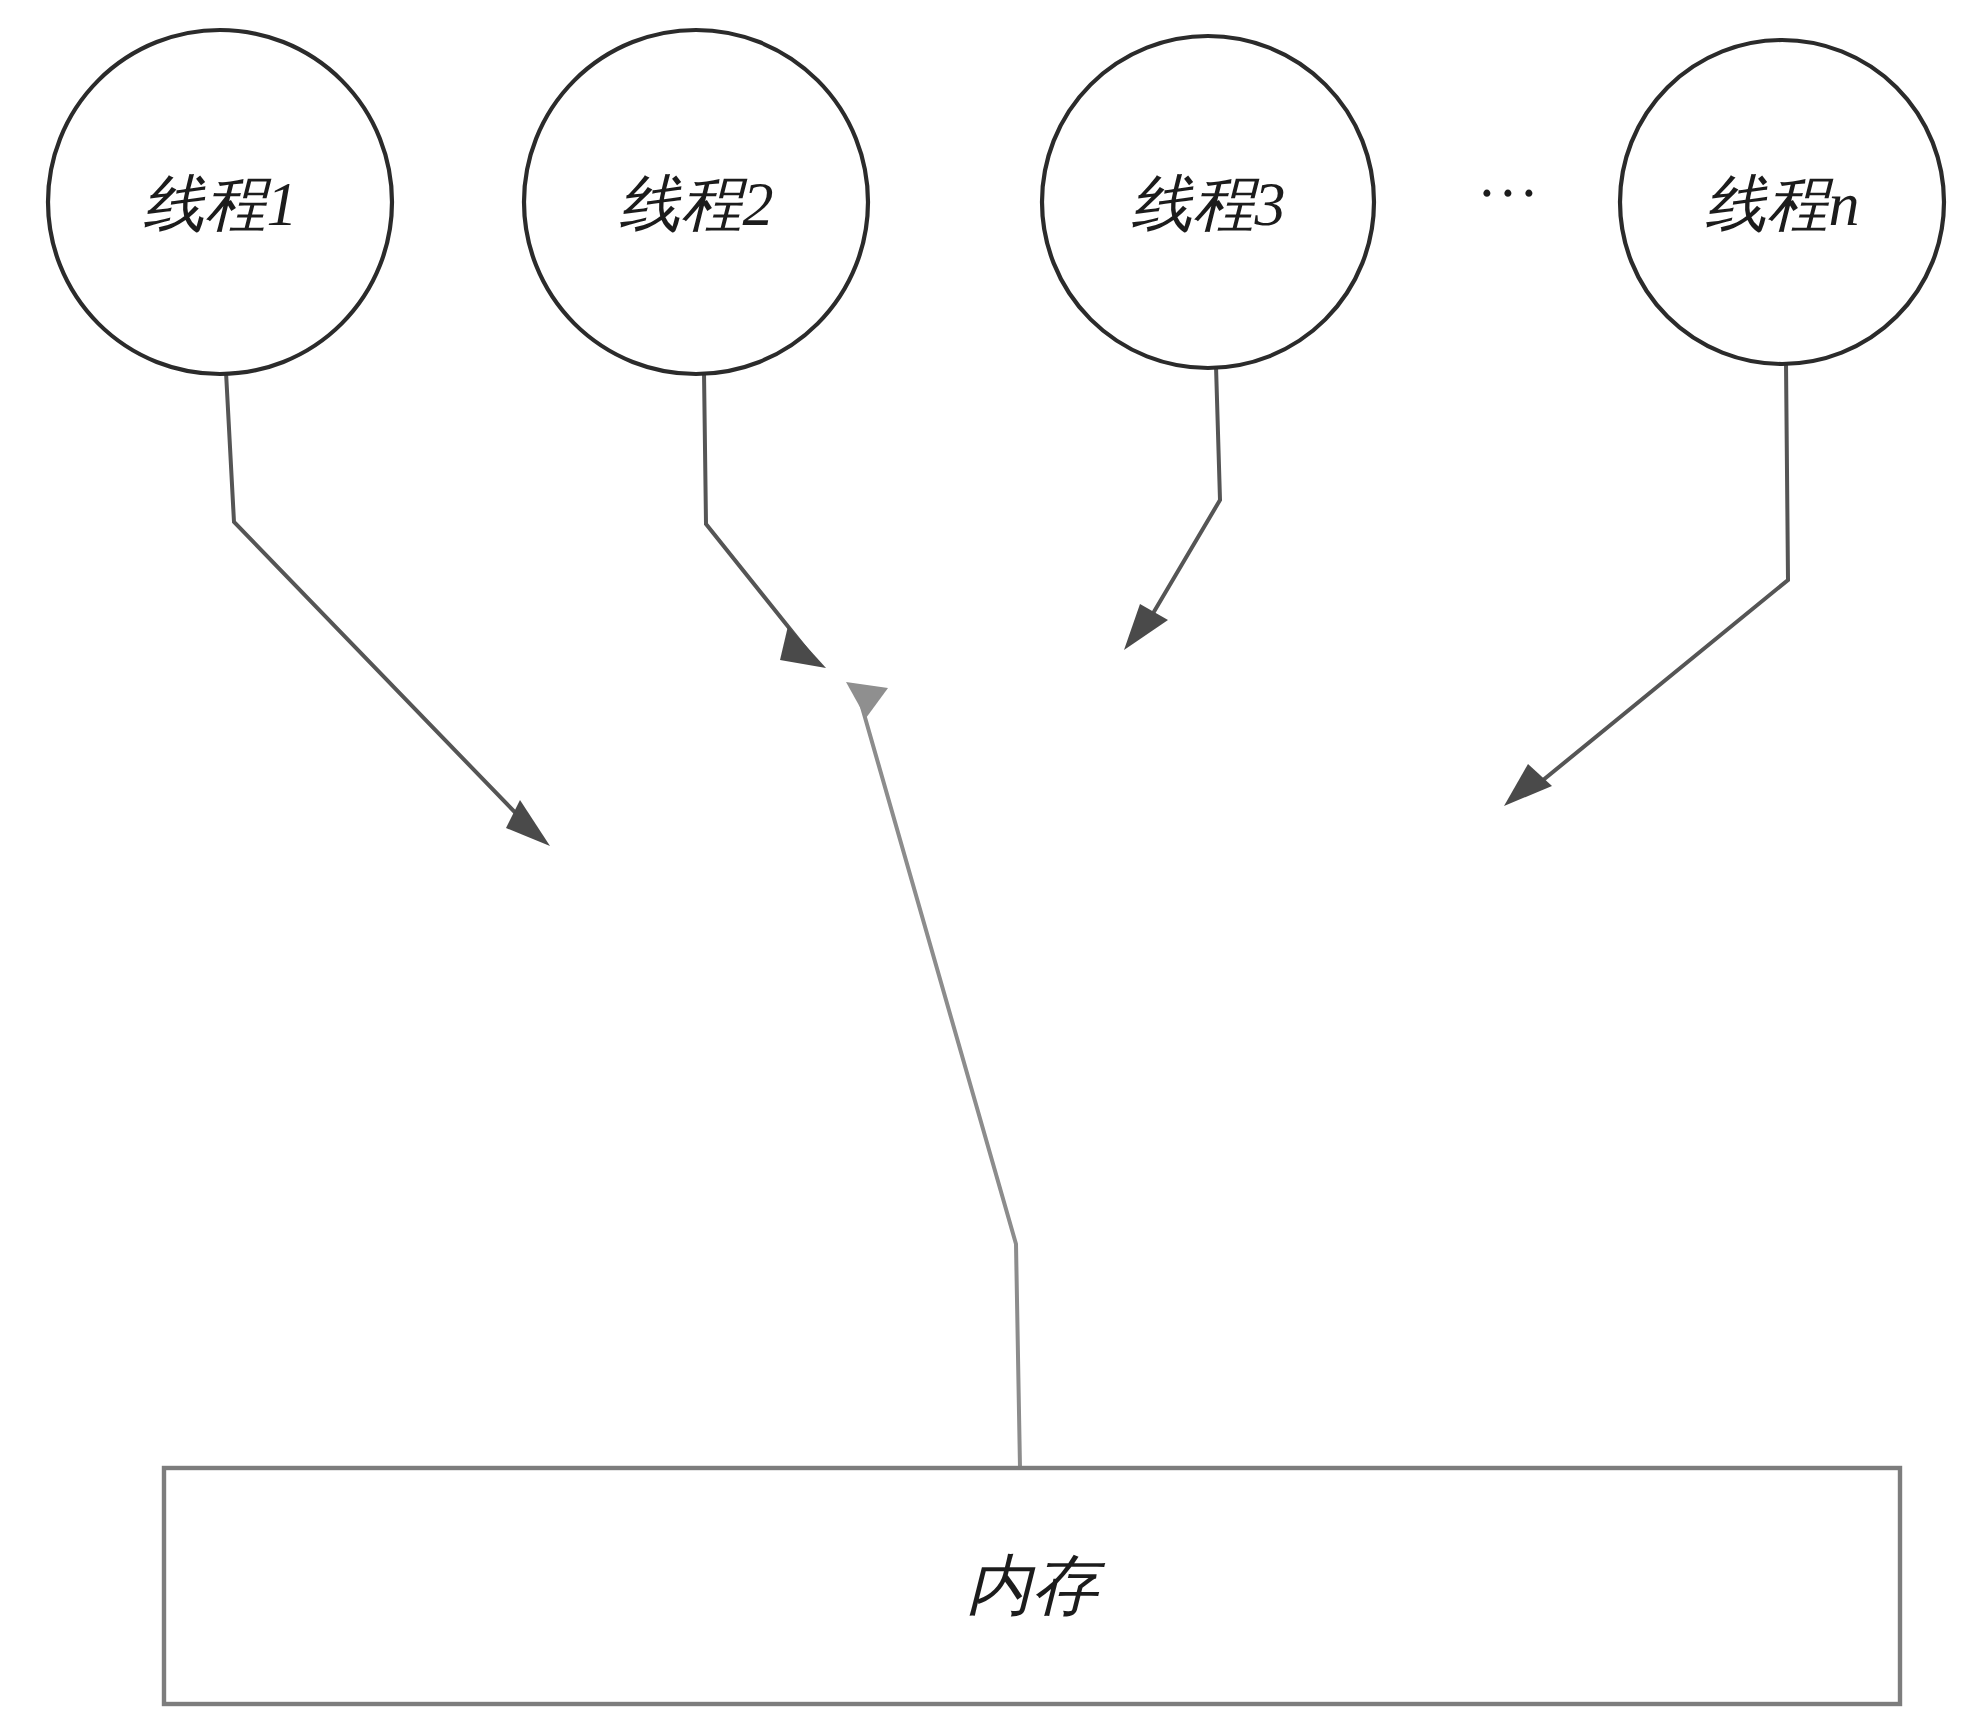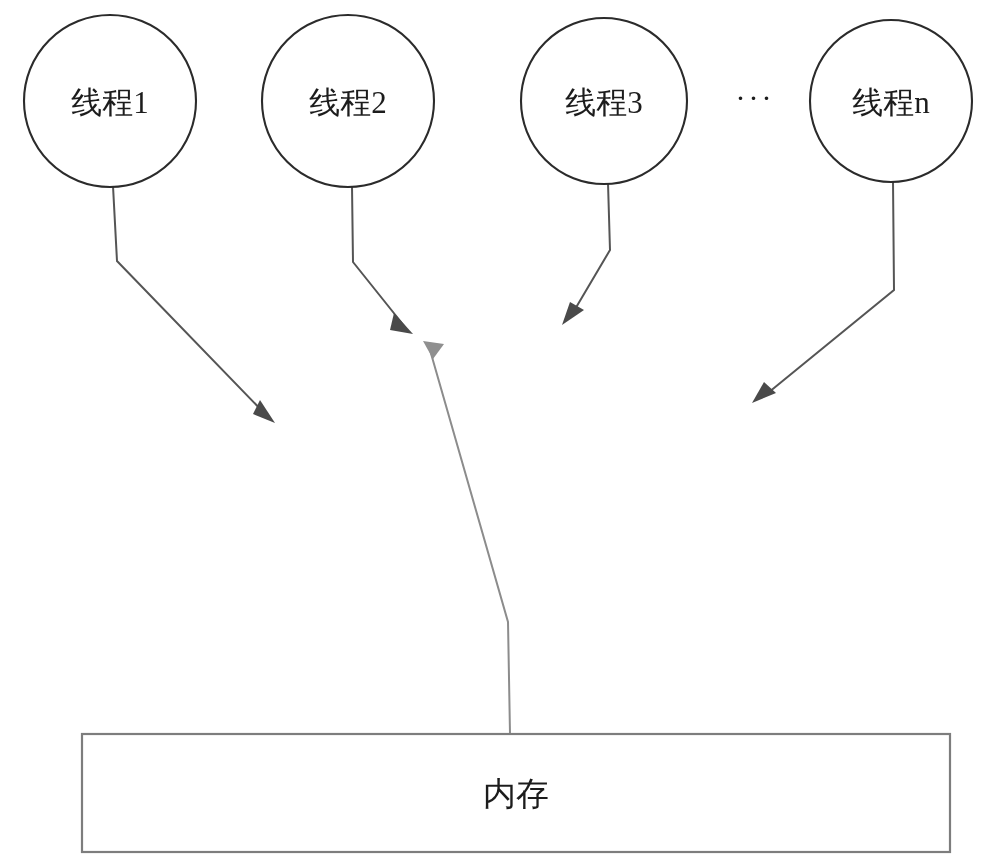--- a/index.html
+++ b/index.html
@@ -10,20 +10,21 @@
   }
   body {
     font-family: "Liberation Serif", "DejaVu Serif", serif;
   }
   #diagram-root {
     position: relative;
     width: 989px;
     height: 867px;
     background: #ffffff;
     overflow: hidden;
+    font-style: italic;
   }
   #diagram-svg {
     position: absolute;
     top: 0;
     left: 0;
     width: 989px;
     height: 867px;
     display: block;
   }
   .node-label {

